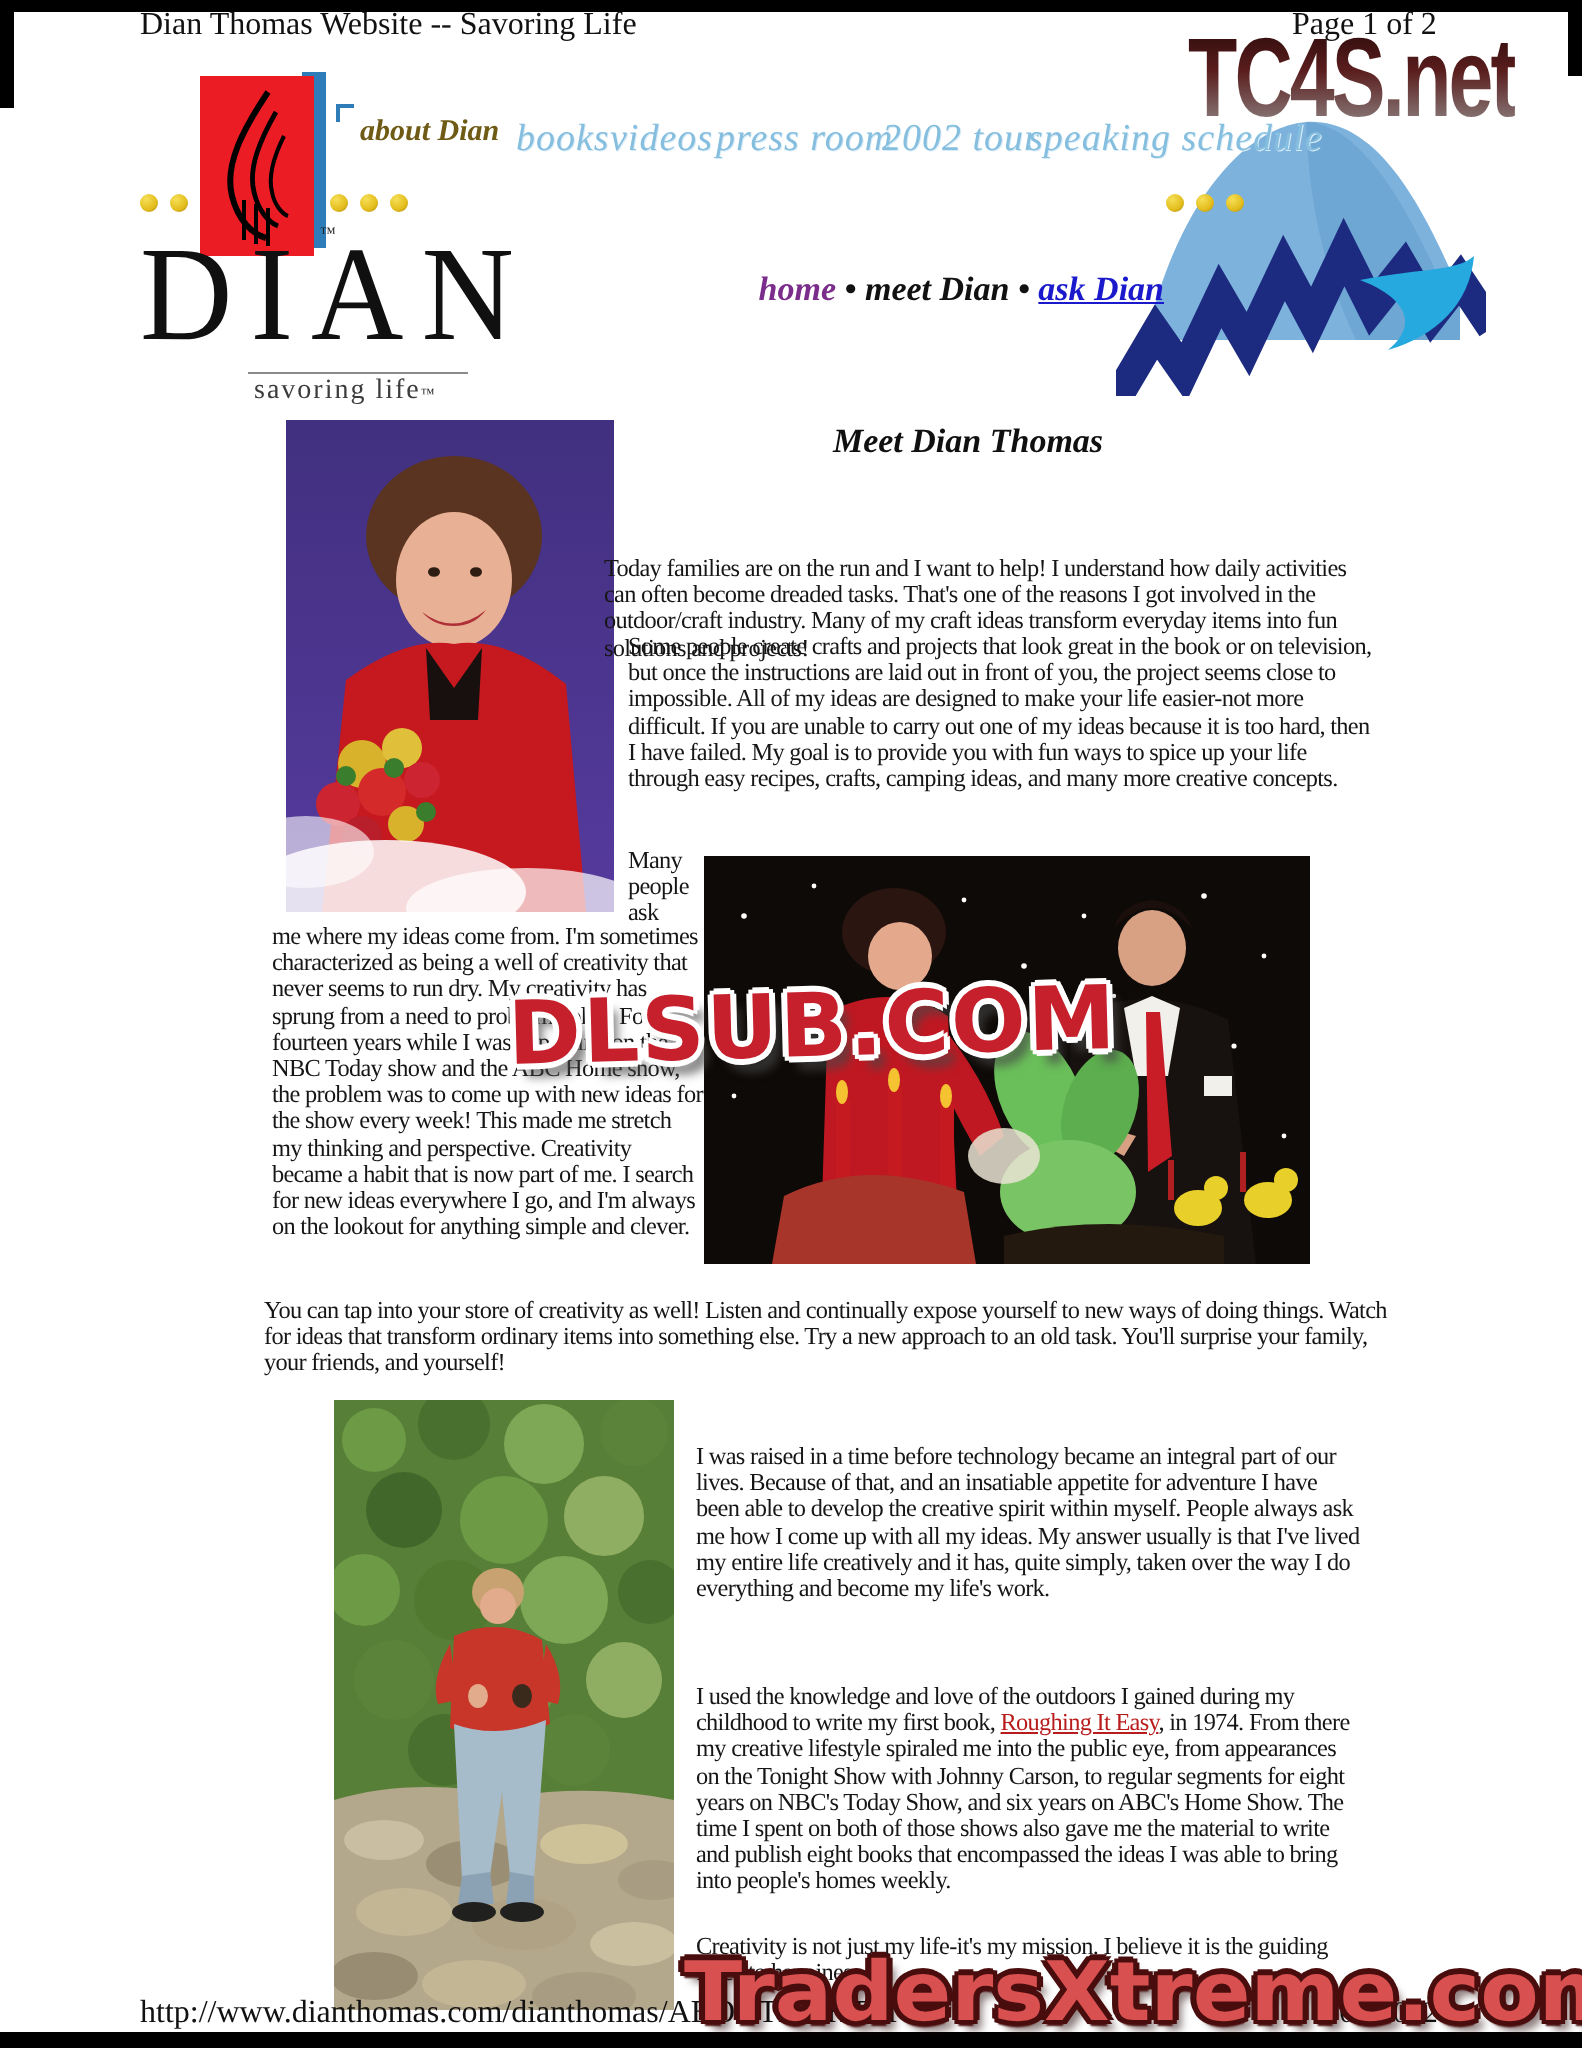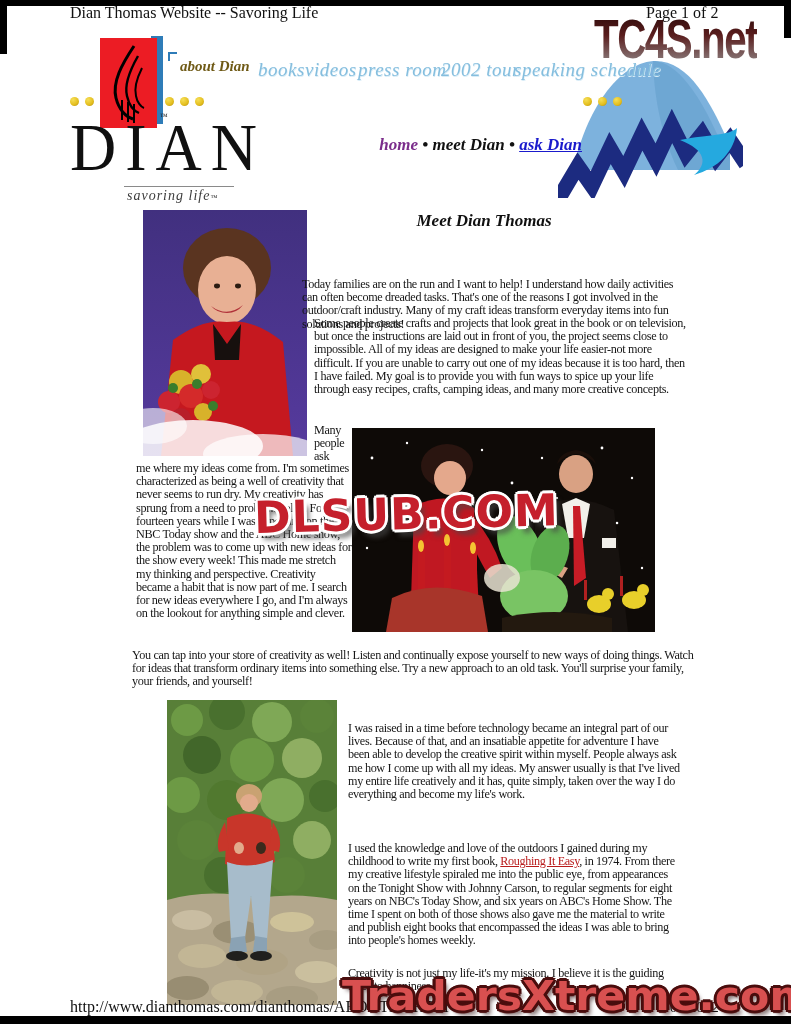--- a/index.html
+++ b/index.html
@@ -18,21 +18,21 @@
 
   
   .logo-blue { background:#2e7cb8; }
   .logo-red  { background:#ec1c24; }
   .dian-word {
     font-family:"Liberation Serif", serif; font-size:64px; font-weight:400;
     letter-spacing:9px; color:#101010; line-height:60px; transform:scaleY(1.05);
     transform-origin:left top; white-space:nowrap;
   }
   .tm { font-size:8px; color:#222; }
-  .tagline { font-style:italic; font-size:14px; color:#3c3c3c; letter-spacing:1px; white-space:nowrap; }
+  .tagline { font-size:14px; color:#3c3c3c; letter-spacing:1px; white-space:nowrap; }
   .tagline .tm { font-size:7px; }
   .rule { background:#8a8a8a; height:1px; }
 
   
   .dots { display:flex; gap:6px; }
   .dot { width:9px; height:9px; border-radius:50%;
          background:radial-gradient(circle at 35% 30%, #f6df56, #e3bd1d 60%, #a8840e); }
 
   
   .nav-active {

